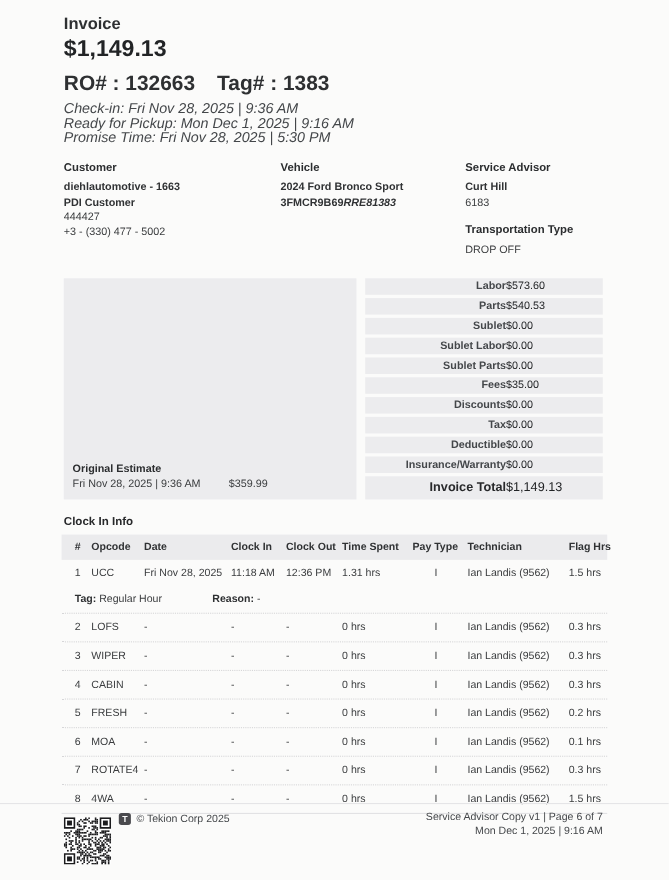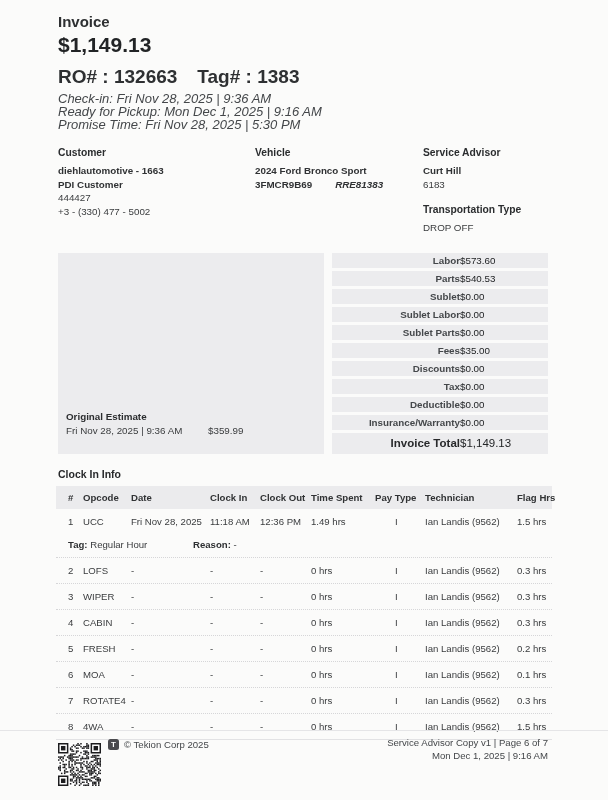--- a/index.html
+++ b/index.html
@@ -24,30 +24,30 @@
   .meta-first { margin-top:5px; }
 
   
   .info-grid { display:flex; margin-top:16px; }
   .col-customer { width:197px; }
   .col-vehicle { width:168px; }
   .col-advisor { flex:1; }
   .info-heading { font-weight:bold; font-size:10.3px; color:#2b2d2f; margin-bottom:6px; }
   .info-line { font-size:9.8px; line-height:13.6px; color:#3a3c3e; }
   .info-line.strong { font-weight:bold; color:#303234; }
-  .info-line .ital { font-style:italic;margin-left:23px; }
+  .info-line .ital { font-style:italic; }
   .transport-heading { margin-top:13px; }
 
   
   .summary { display:flex; margin-top:18px; }
   .estimate-panel {
     width:266px; height:201px; margin-right:8px;
     background:#ececee;
     display:flex; flex-direction:column; justify-content:flex-end;
-    padding:18px 8px;
+    padding:8px 8px;
   }
   .estimate-heading { font-weight:bold; font-size:9.8px; color:#2b2d2f; }
   .estimate-row { display:flex; font-size:9.8px; margin-top:3px; color:#3a3c3e; }
   .estimate-date { width:142px; }
   .summary-rows { flex:1; display:flex; flex-direction:column; }
   .summary-row {
     background:#ececee; display:flex; align-items:center;
     height:15px; padding:0 8px; margin-bottom:3px;
   }
   .summary-label { flex:1; text-align:right; font-size:9.8px; color:#44474a;font-weight:bold; }
@@ -205,21 +205,21 @@
         <div>Technician</div>
         <div>Flag Hrs</div>
       </div>
 
       <div class="ct-row ct-data no-sep">
         <div>1</div>
         <div>UCC</div>
         <div>Fri Nov 28, 2025</div>
         <div>11:18 AM</div>
         <div>12:36 PM</div>
-        <div>1.49 hrs</div>
+        <div>1.31 hrs</div>
         <div class="cell-pay">I</div>
         <div>Ian Landis (9562)</div>
         <div>1.5 hrs</div>
       </div>
       <div class="ct-tagrow">
         <span class="tag-col"><b>Tag:</b><span> Regular Hour</span></span>
         <span><b>Reason:</b><span> -</span></span>
       </div>
 
       <div class="ct-row ct-data">

